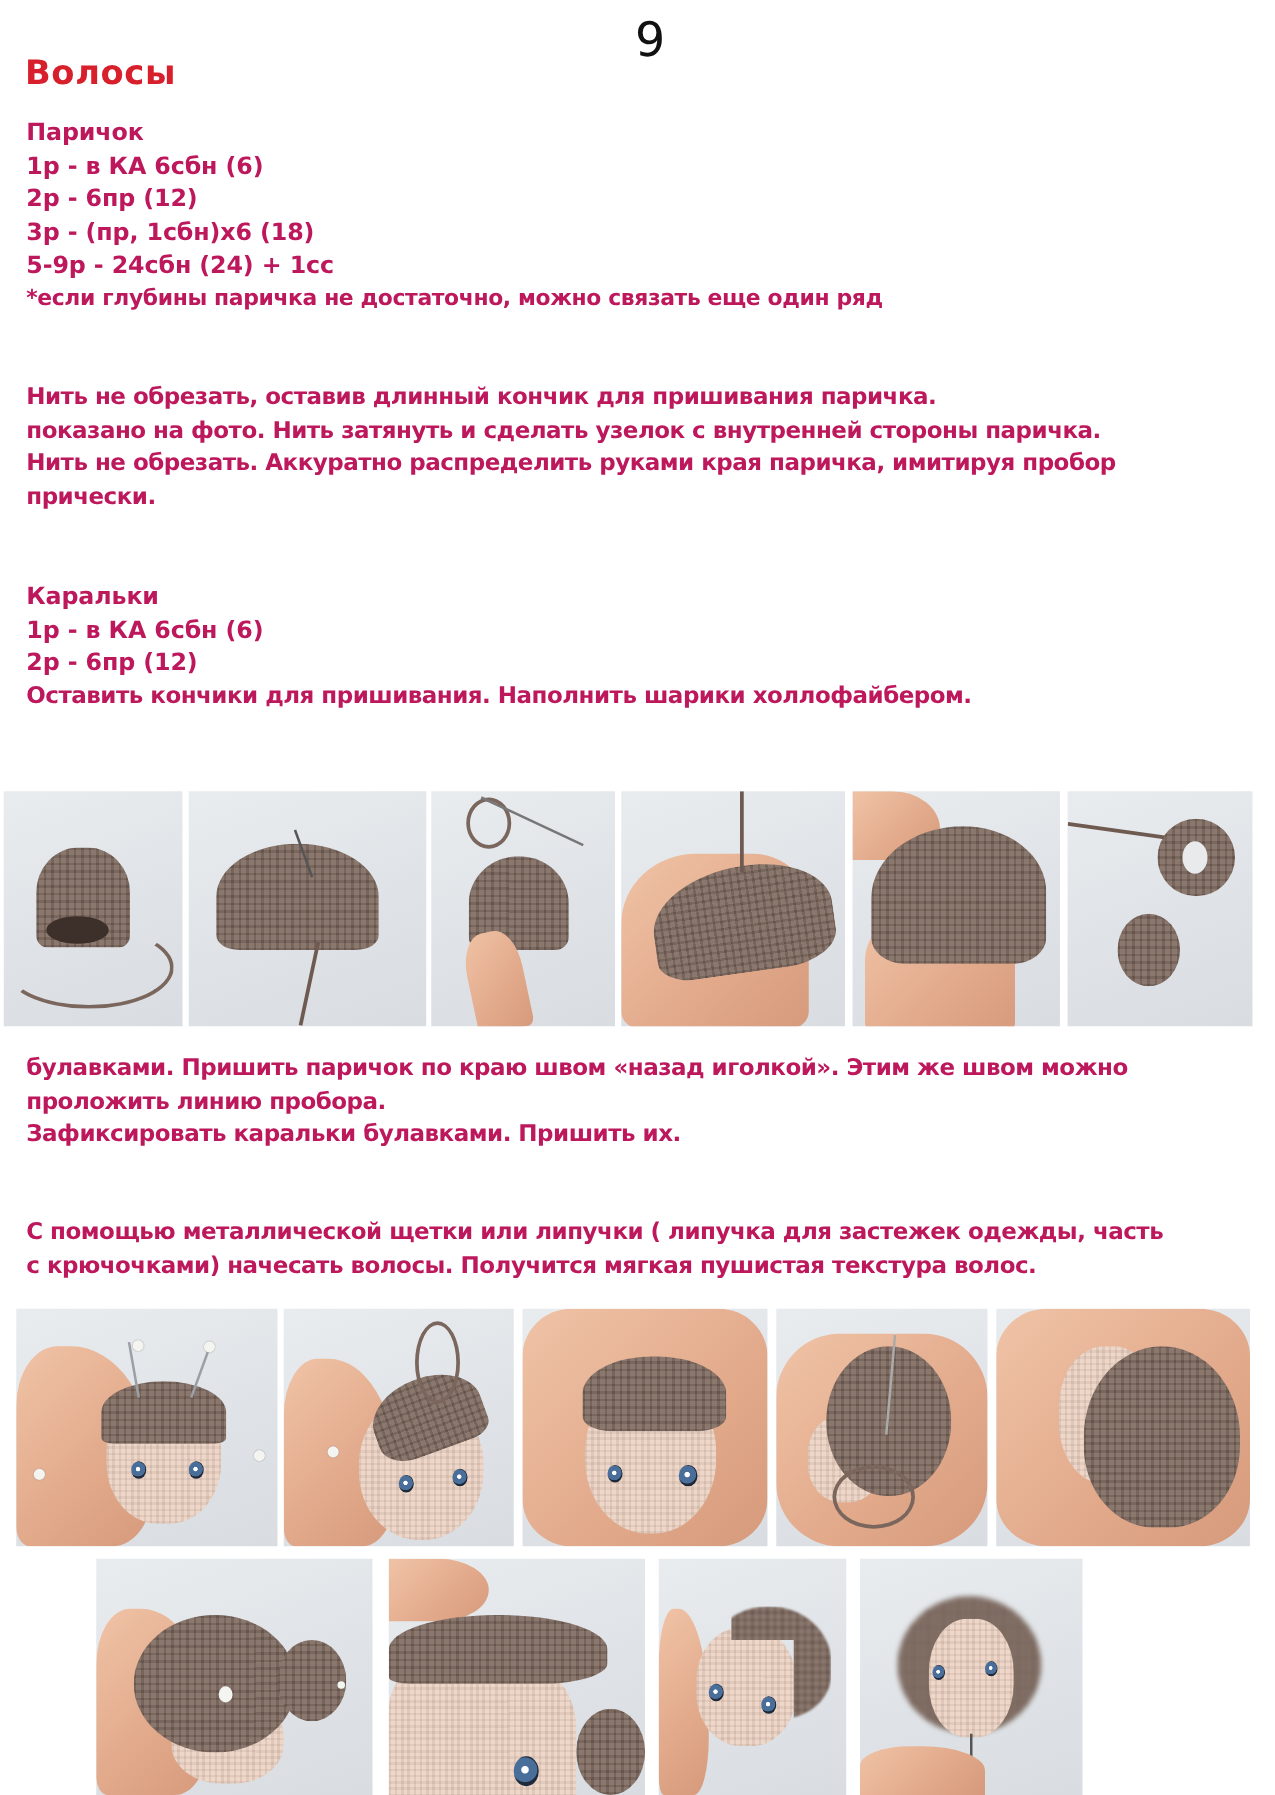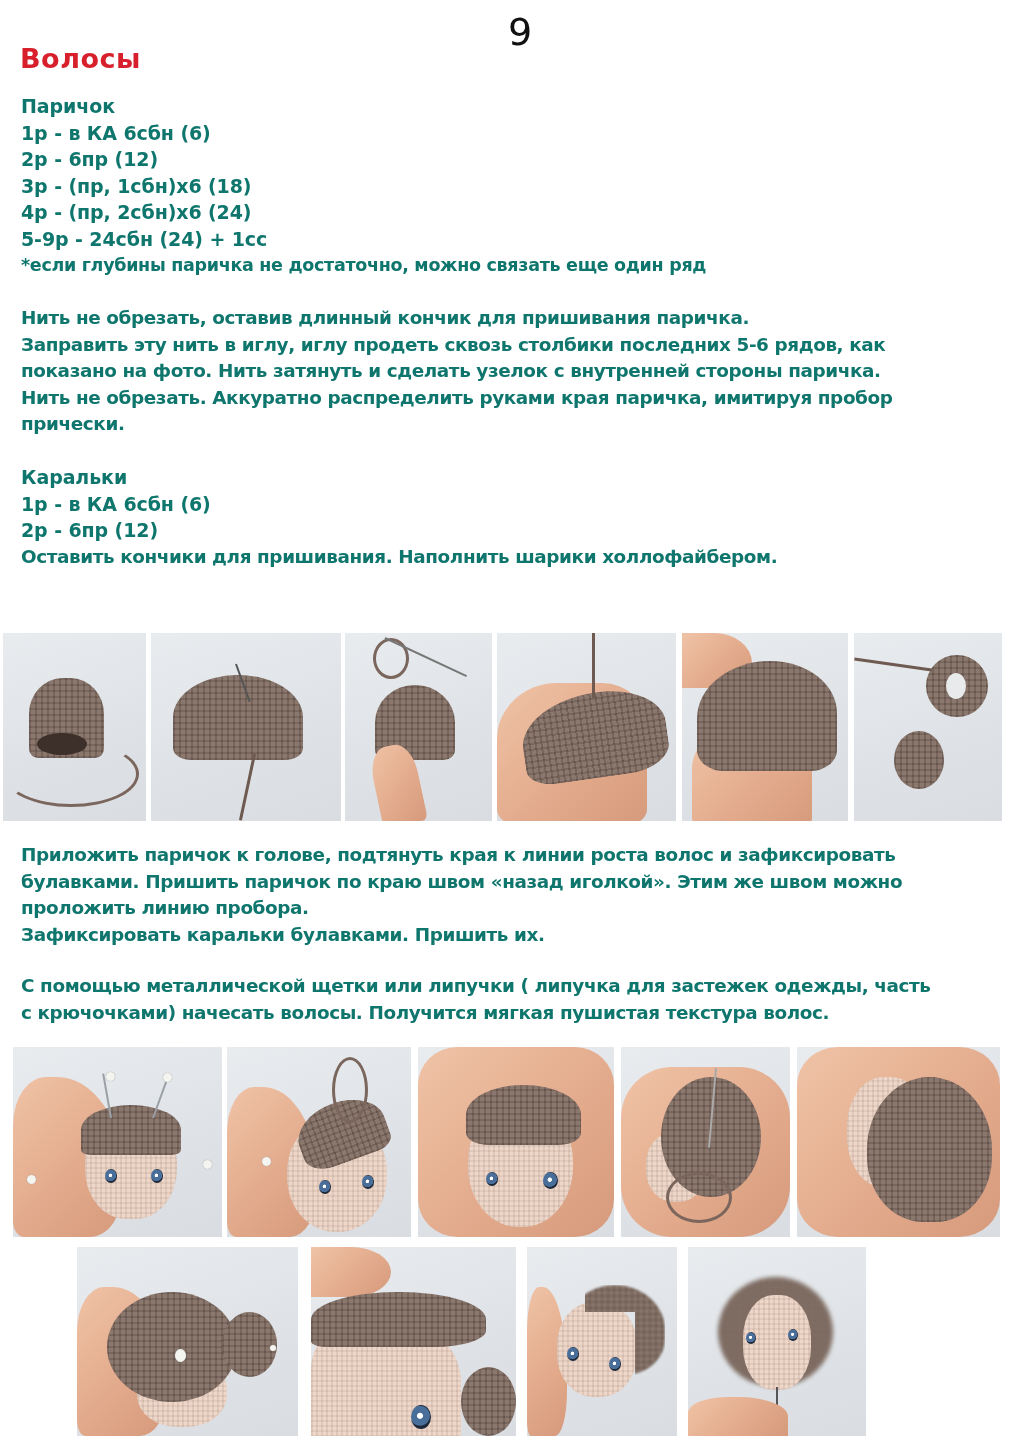--- a/index.html
+++ b/index.html
@@ -14,21 +14,21 @@
     line-height: 44px;
   }
   .title {
     position: absolute; left: 20px; top: 42px;
     font-family: "DejaVu Sans", sans-serif; font-weight: bold;
     font-size: 27px; color: #d7202b; letter-spacing: 0.5px; line-height: 34px;
   }
   .block {
     position: absolute; left: 21px;
     font-family: "DejaVu Sans", sans-serif; font-weight: bold;
-    font-size: 19px; line-height: 26.5px; color: #0f766e;
+    font-size: 19px; line-height: 26.5px; color: #be185d;
     letter-spacing: -0.1px;
   }
   .block .line { display: block; white-space: nowrap; }
   .block.narrow { font-size: 18.4px; letter-spacing: -0.4px; }
 
   .photo {
     position: absolute; overflow: hidden;
     background: linear-gradient(160deg, #e9ecef 0%, #dfe3e7 55%, #d9dde1 100%);
   }
   .shape { position: absolute; }
@@ -59,28 +59,26 @@
 <body>
 
 <div class="page-num">9</div>
 <div class="title">Волосы</div>
 
 <div class="block" style="top:93px;">
   <span class="line">Паричок</span>
   <span class="line">1р - в КА 6сбн (6)</span>
   <span class="line">2р - 6пр (12)</span>
   <span class="line">3р - (пр, 1сбн)х6 (18)</span>
-  <span class="line">4р - (пр, 2сбн)х6 (24)</span>
   <span class="line">5-9р - 24сбн (24) + 1сс</span>
   <span class="line" style="font-size:17.5px; letter-spacing:-0.3px;">*если глубины паричка не достаточно, можно связать еще один ряд</span>
 </div>
 
 <div class="block narrow" style="top:305px;">
   <span class="line">Нить не обрезать, оставив длинный кончик для пришивания паричка.</span>
-  <span class="line">Заправить эту нить в иглу, иглу продеть сквозь столбики последних 5-6 рядов, как</span>
   <span class="line">показано на фото. Нить затянуть и сделать узелок с внутренней стороны паричка.</span>
   <span class="line">Нить не обрезать. Аккуратно распределить руками края паричка, имитируя пробор</span>
   <span class="line">прически.</span>
 </div>
 
 <div class="block" style="top:464px;">
   <span class="line">Каральки</span>
   <span class="line">1р - в КА 6сбн (6)</span>
   <span class="line">2р - 6пр (12)</span>
   <span class="line" style="font-size:18.4px; letter-spacing:-0.4px;">Оставить кончики для пришивания. Наполнить шарики холлофайбером.</span>
@@ -115,21 +113,20 @@
   </div>
   <div class="photo" style="left:854px; top:633px; width:148px; height:188px;">
     <div class="shape knit" style="left:72px; top:22px; width:62px; height:62px; border-radius:50%;"></div>
     <div class="shape" style="left:92px; top:40px; width:20px; height:26px; border-radius:50%; background:#e8eaec;"></div>
     <div class="shape knit" style="left:40px; top:98px; width:50px; height:58px; border-radius:50%;"></div>
     <div class="shape" style="left:0px; top:30px; width:78px; height:3px; background:#6e5a50; transform:rotate(8deg);"></div>
   </div>
 </div>
 
 <div class="block narrow" style="top:842px;">
-  <span class="line">Приложить паричок к голове, подтянуть края к линии роста волос и зафиксировать</span>
   <span class="line">булавками. Пришить паричок по краю швом «назад иголкой». Этим же швом можно</span>
   <span class="line">проложить линию пробора.</span>
   <span class="line">Зафиксировать каральки булавками. Пришить их.</span>
 </div>
 
 <div class="block narrow" style="top:973px;">
   <span class="line">С помощью металлической щетки или липучки ( липучка для застежек одежды, часть</span>
   <span class="line">с крючочками) начесать волосы. Получится мягкая пушистая текстура волос.</span>
 </div>
 

